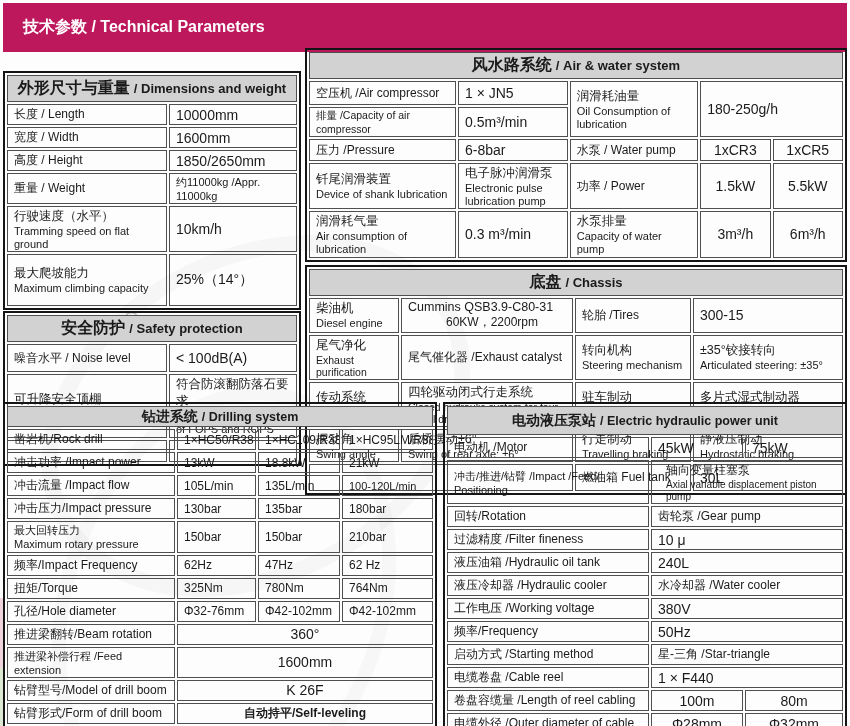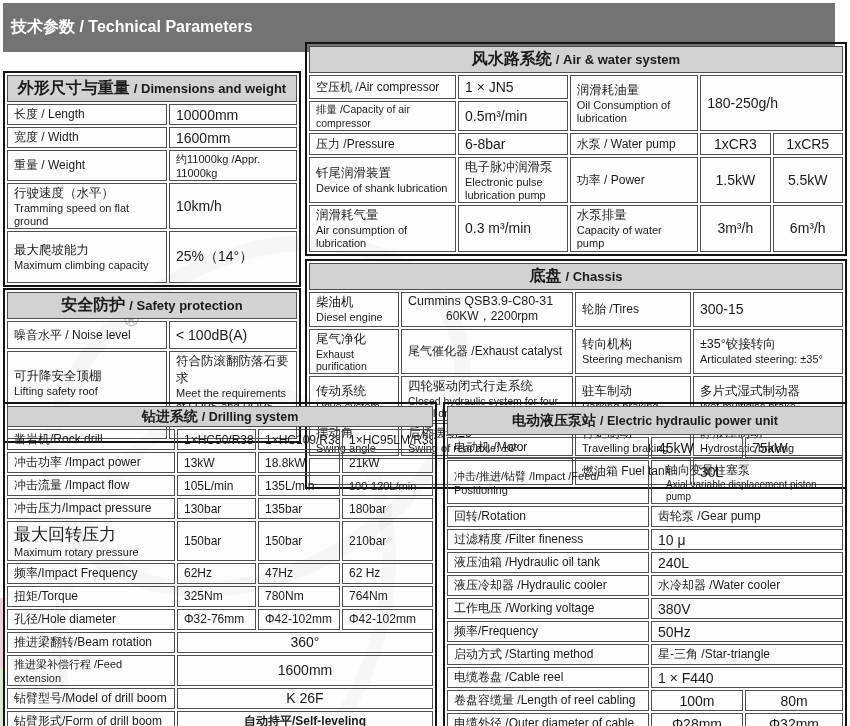--- a/index.html
+++ b/index.html
@@ -3,22 +3,22 @@
 <meta charset="utf-8">
 <style>
   html,body{margin:0;padding:0;}
   body{
     width:850px;height:726px;position:relative;background:#fdfdfd;overflow:hidden;
     font-family:"Liberation Sans","DejaVu Sans",sans-serif;color:#1a1a1a;
   }
   
   .titlebar{
     position:absolute;left:3px;top:3px;width:824px;height:49px;
-    background:#737373;color:#fff;font-weight:bold;font-size:16px;
-    display:flex;align-items:center;padding-left:8px;
+    background:#be185d;color:#fff;font-weight:bold;font-size:16px;
+    display:flex;align-items:center;padding-left:20px;
   }
   
   .wm{position:absolute;z-index:0;pointer-events:none;}
   .wm-ring{width:420px;height:300px;border:16px solid rgba(140,140,140,0.06);
     border-radius:50%;left:30px;top:250px;transform:rotate(-28deg);}
   .wm-ring2{width:300px;height:420px;border:14px solid rgba(160,140,150,0.05);
     border-radius:50%;left:60px;top:380px;transform:rotate(20deg);}
   .wm-reg{left:124px;top:308px;font-size:20px;color:rgba(110,110,110,0.45);font-weight:bold;}
   .edge-pink{left:0;top:598px;width:5px;height:70px;background:rgba(225,175,195,0.55);}
   .edge-green{left:0;top:668px;width:5px;height:58px;background:rgba(195,215,175,0.55);}
@@ -71,20 +71,24 @@
         </tr>
     <tr>
       <td class="lab">长度 / Length</td>
       <td class="val">10000mm</td>
     </tr>
     <tr>
       <td class="lab">宽度 / Width</td>
       <td class="val">1600mm</td>
     </tr>
     <tr>
+      <td class="lab">高度 / Height</td>
+      <td class="val">1850/2650mm</td>
+    </tr>
+    <tr>
       <td class="lab">重量 / Weight</td>
       <td class="val sm11">约11000kg /Appr. 11000kg</td>
     </tr>
     <tr style="height:40px;">
       <td class="lab">
         <span class="b1">行驶速度（水平）</span>
         <span class="b2">Tramming speed on flat ground</span>
       </td>
       <td class="val">10km/h</td>
     </tr>
@@ -124,21 +128,21 @@
       </td>
     </tr>
     <tr style="height:22px;">
       <td class="lab"></td>
       <td class="lab"></td>
     </tr>
   </tbody>
     </table>
 </div>
 
-<div class="tbl-wrap" style="left:305px;top:42px;width:542px;">
+<div class="tbl-wrap" style="left:305px;top:48px;width:542px;">
   <table style="height:165px;">
     <colgroup>
         <col style="width:142px">
         <col style="width:106px">
         <col style="width:124px">
         <col style="width:68px">
         <col style="width:68px">
       </colgroup>
     <tbody>
         <tr>
@@ -313,21 +317,21 @@
       <td class="lab sm11">100-120L/min</td>
     </tr>
     <tr>
       <td class="lab">冲击压力/Impact pressure</td>
       <td class="lab">130bar</td>
       <td class="lab">135bar</td>
       <td class="lab">180bar</td>
     </tr>
     <tr style="height:25px;">
       <td class="lab">
-        <span class="b1" style="font-size:17px;font-family:Liberation Mono, monospace;">最大回转压力</span>
+        <span class="b1" style="font-size:11px;font-family:Liberation Mono, monospace;">最大回转压力</span>
         <span class="b2">Maximum rotary pressure</span>
       </td>
       <td class="lab">150bar</td>
       <td class="lab">150bar</td>
       <td class="lab">210bar</td>
     </tr>
     <tr>
       <td class="lab">频率/Impact Frequency</td>
       <td class="lab">62Hz</td>
       <td class="lab">47Hz</td>

